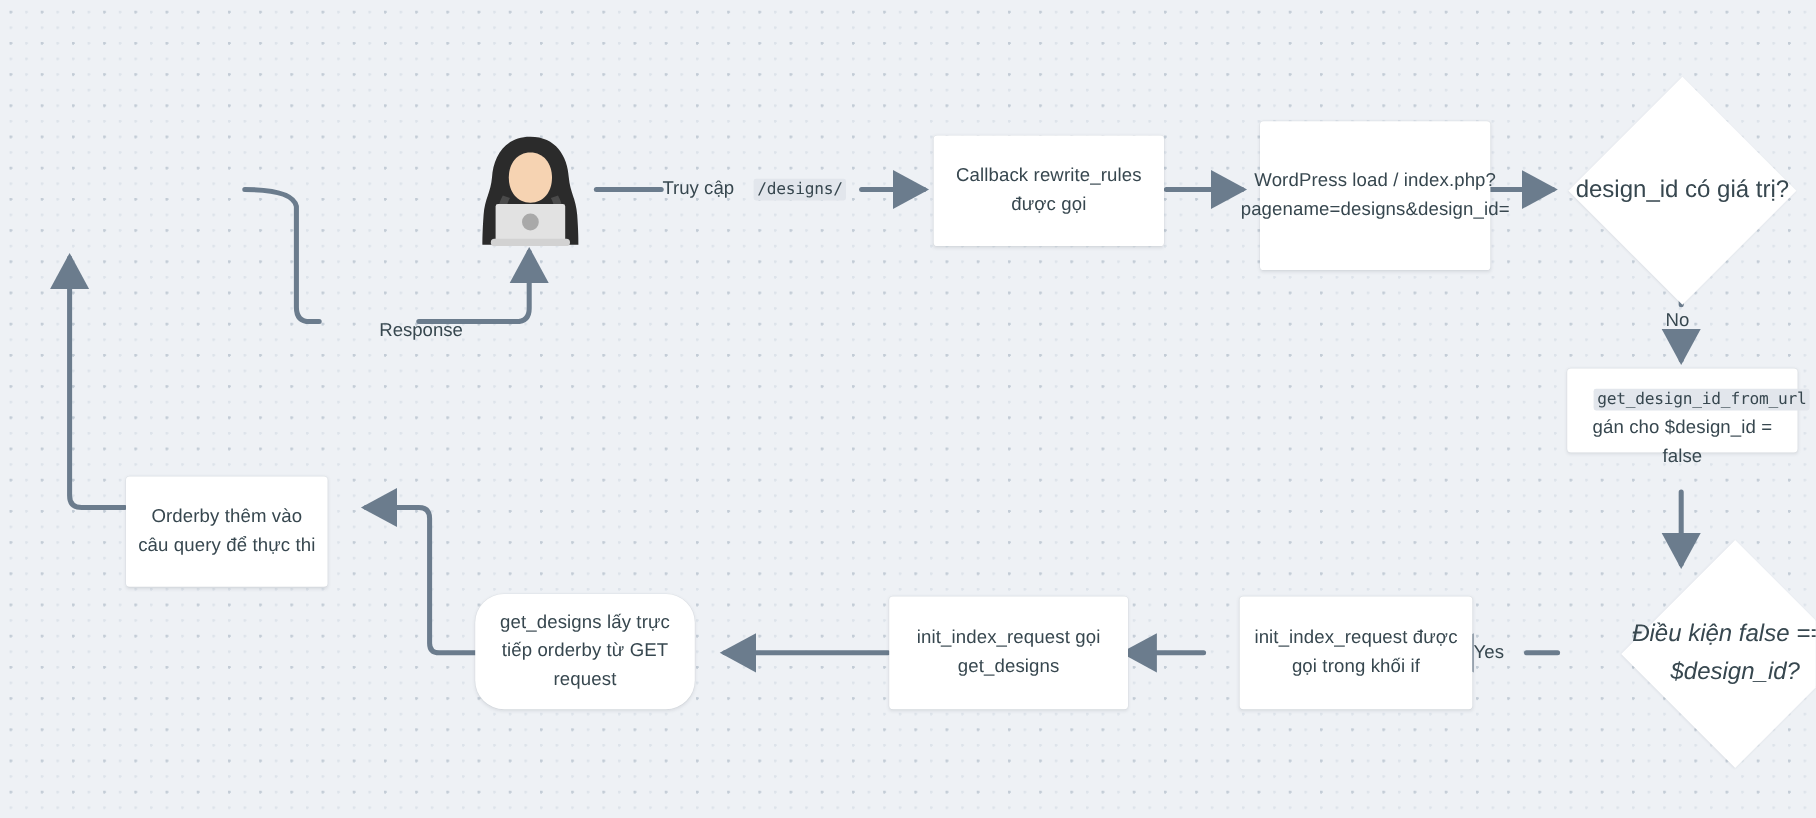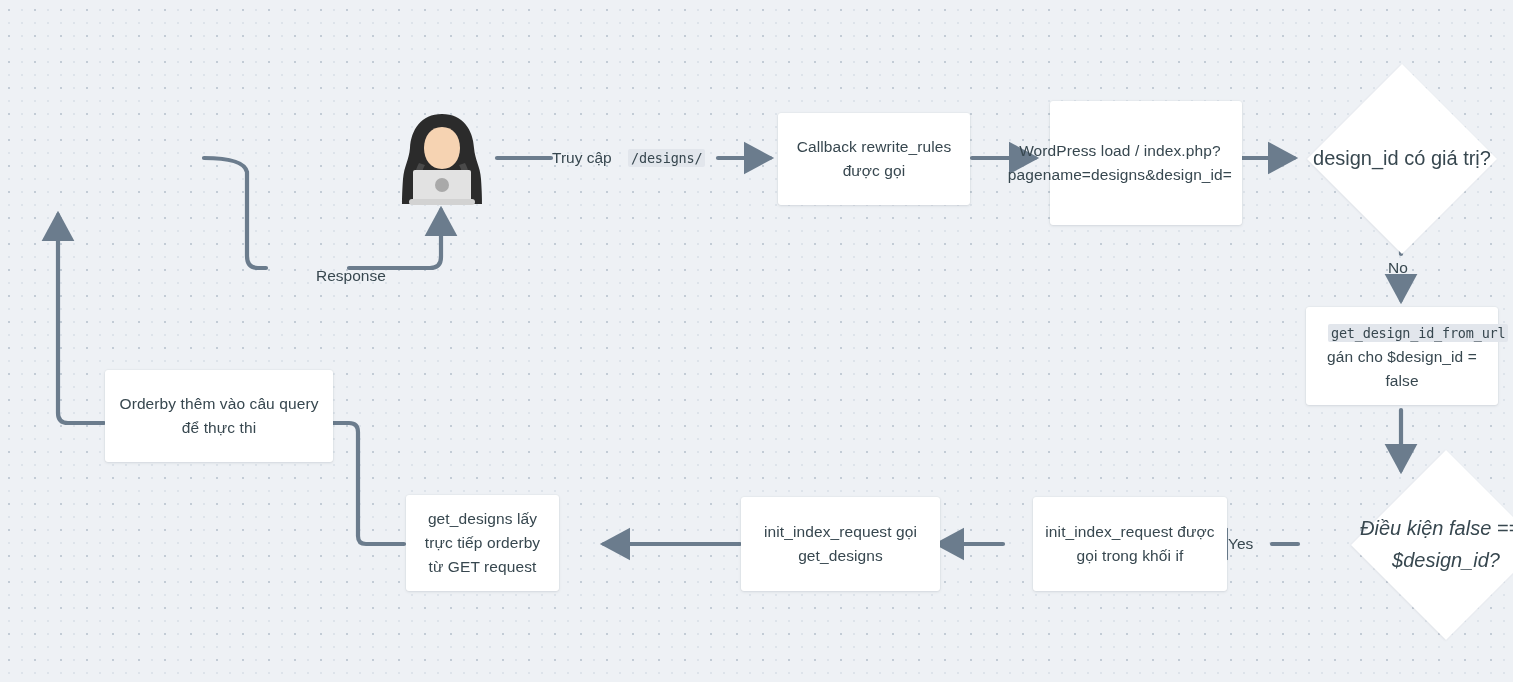--- a/index.html
+++ b/index.html
@@ -30,21 +30,21 @@
     top: 0;
     width: 1513px;
     height: 682px;
     pointer-events: none;
   }
   .node {
     position: absolute;
     box-sizing: border-box;
     display: flex;
     align-items: center;
-    justify-content: flex-end;
+    justify-content: center;
     text-align: center;
     color: #37474f;
     font-size: 15.5px;
     line-height: 1.55;
     letter-spacing: 0.1px;
   }
   .box {
     background: #ffffff;
     border-radius: 3px;
     box-shadow: 0 1px 3px rgba(60, 72, 88, 0.13), 0 0 0 0.5px rgba(60,72,88,0.05);
@@ -189,21 +189,21 @@
 
   <div class="diamond-wrap" style="left:1307px; top:64px; width:190px; height:190px;">
     <div class="diamond-shape"></div>
     <div class="diamond-label">design_id có giá trị?</div>
   </div>
 
   <div class="edge-label" style="left:1388px; top:260px;">
     <span>No</span>
   </div>
 
-  <div class="node box" style="left:1306px; top:307px; width:192px; height:98px; display:block; padding:14px 10px;">
+  <div class="node box" style="left:1306px; top:307px; width:192px; height:70px; display:block; padding:14px 10px;">
     <div style="text-align:center;">
       <code class="mono">get_design_id_from_url</code><span> gán cho $design_id = false</span>
     </div>
   </div>
 
   <div class="diamond-wrap" style="left:1351px; top:450px; width:190px; height:190px;font-style:italic;">
     <div class="diamond-shape"></div>
     <div class="diamond-label">Điều kiện false === $design_id?</div>
   </div>
 
@@ -212,21 +212,21 @@
   </div>
 
   <div class="node box" style="left:1005px; top:497px; width:194px; height:94px;margin-left:28px;">
     <span>init_index_request được gọi trong khối if</span>
   </div>
 
   <div class="node box" style="left:741px; top:497px; width:199px; height:94px;">
     <span>init_index_request gọi get_designs</span>
   </div>
 
-  <div class="node box" style="left:406px; top:495px; width:153px; height:96px;">
+  <div class="node box" style="left:396px; top:495px; width:183px; height:96px;border-radius:24px;">
     <span>get_designs lấy trực tiếp orderby từ GET request</span>
   </div>
 
-  <div class="node box" style="left:105px; top:370px; width:228px; height:92px;">
+  <div class="node box" style="left:105px; top:397px; width:168px; height:92px;">
     <span>Orderby thêm vào câu query để thực thi</span>
   </div>
 
 </div>
 
 </body></html>

